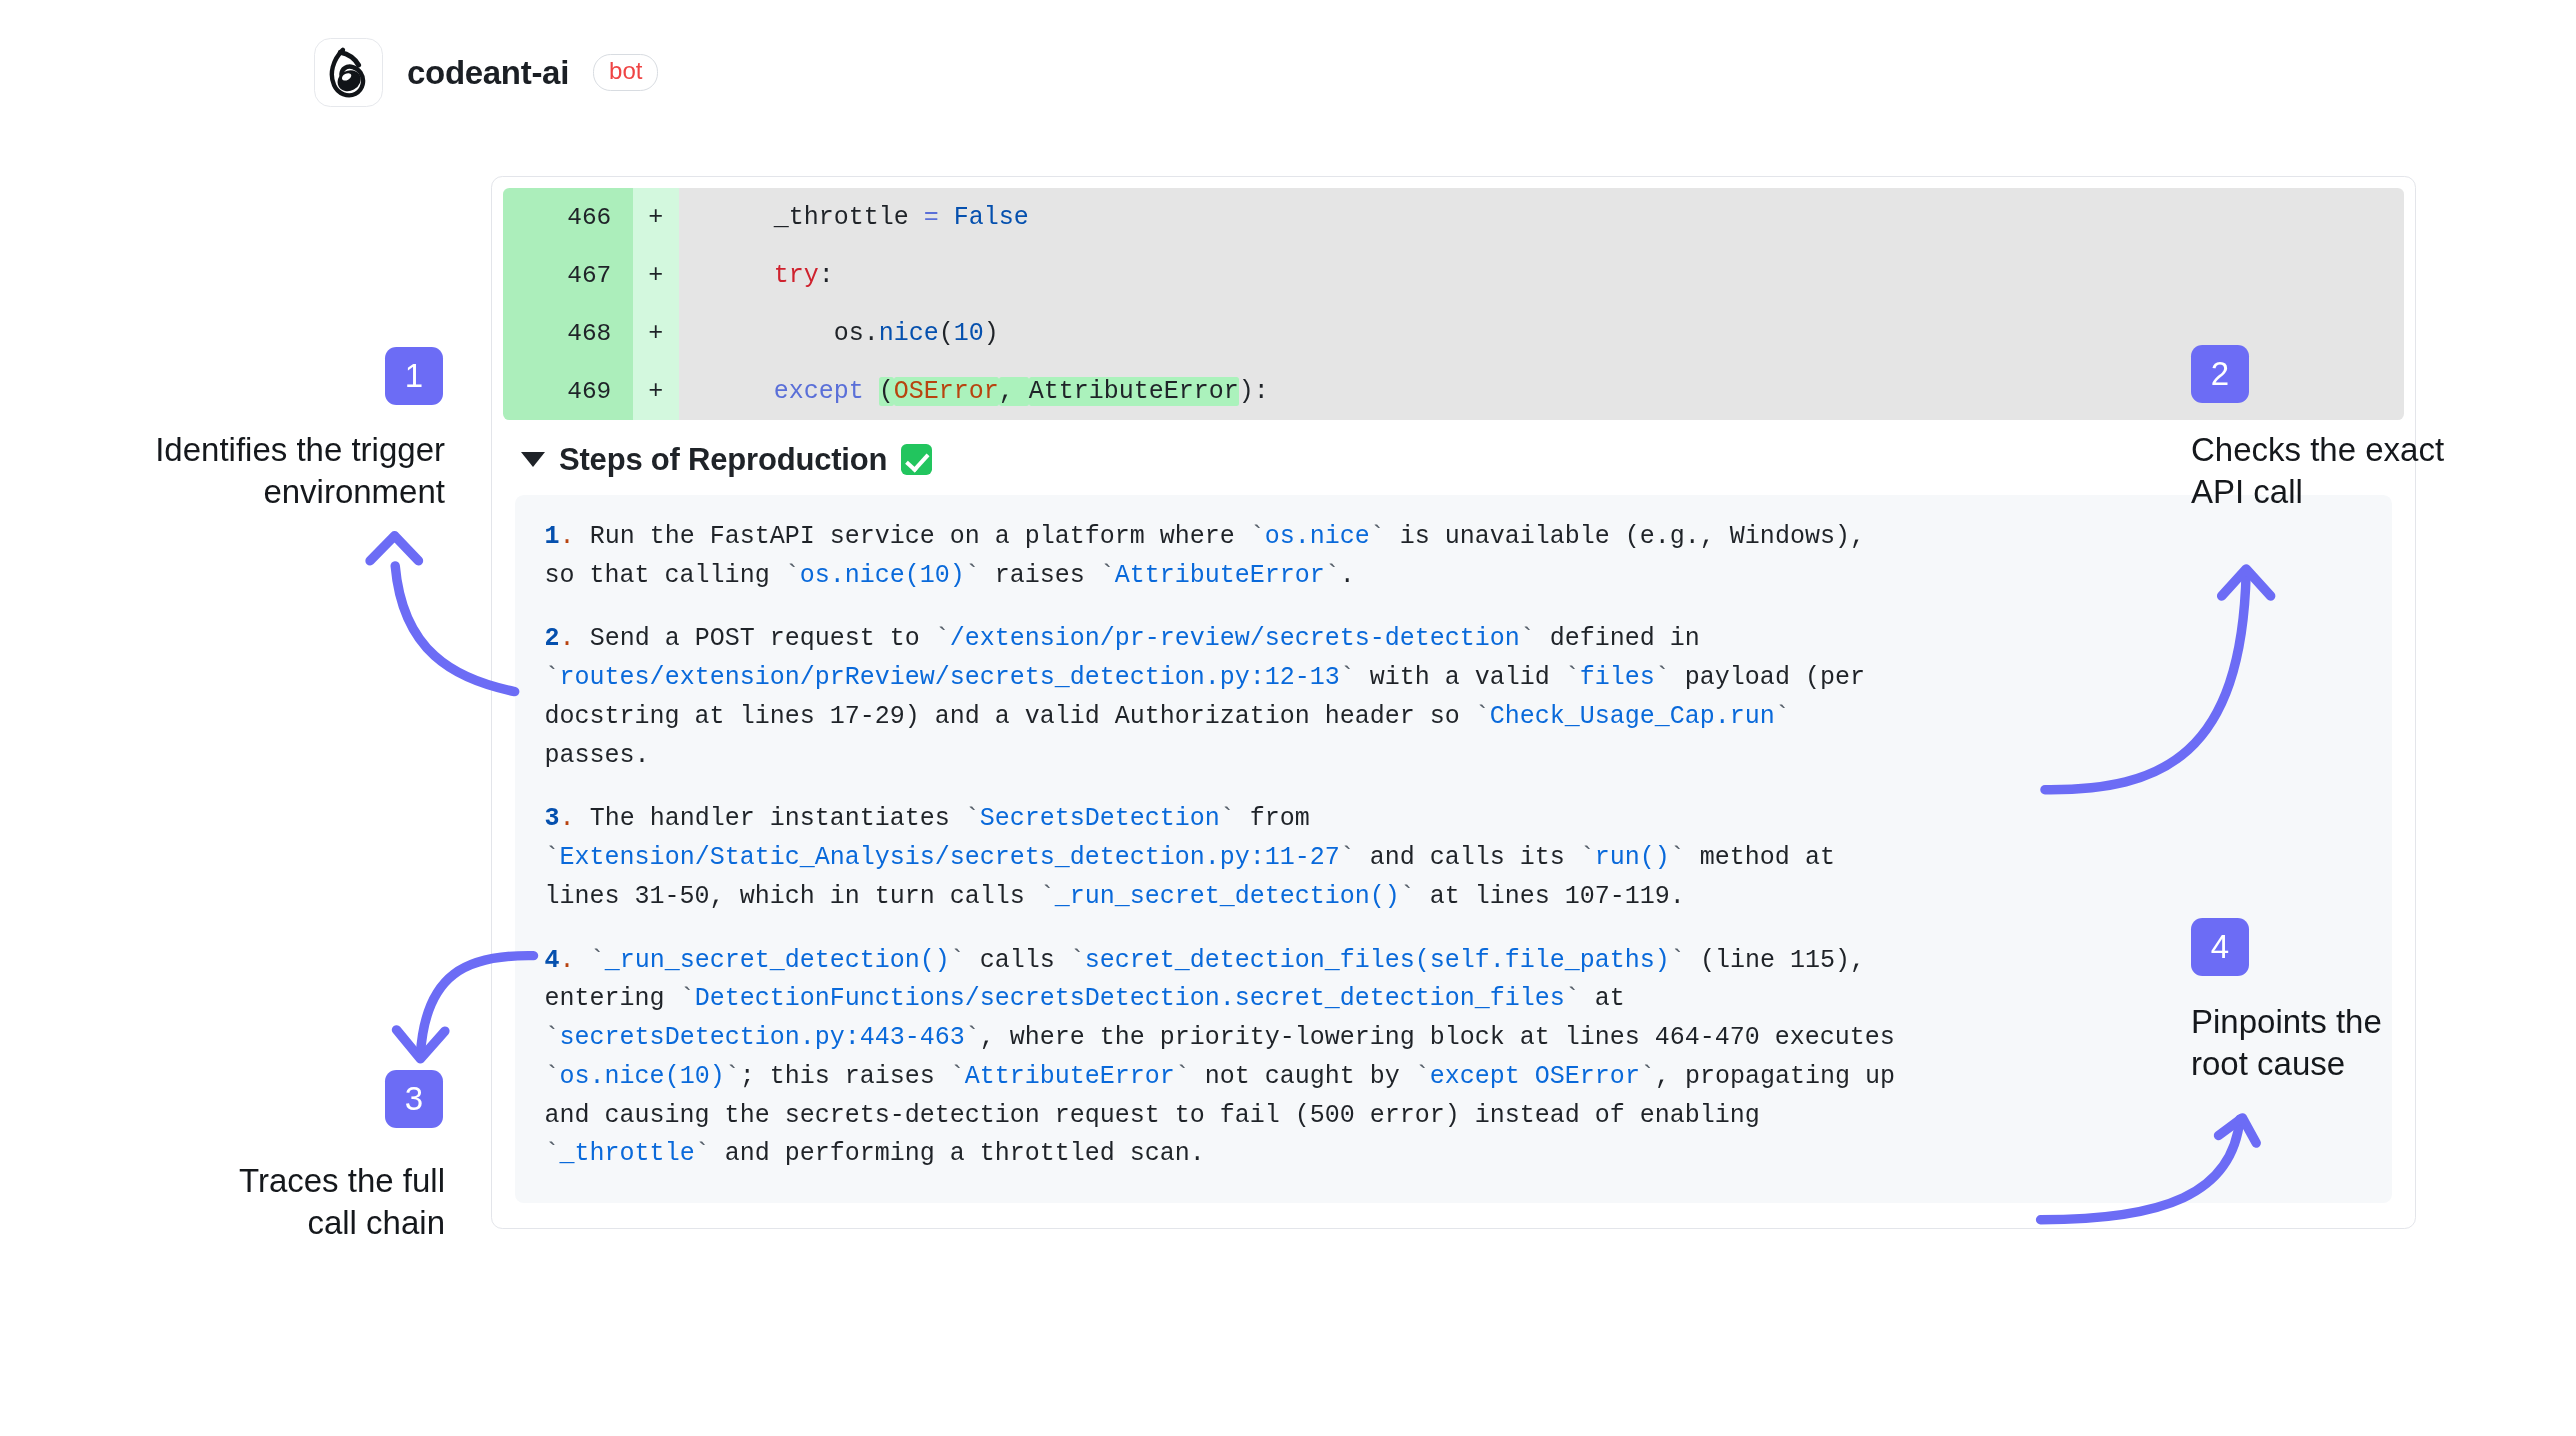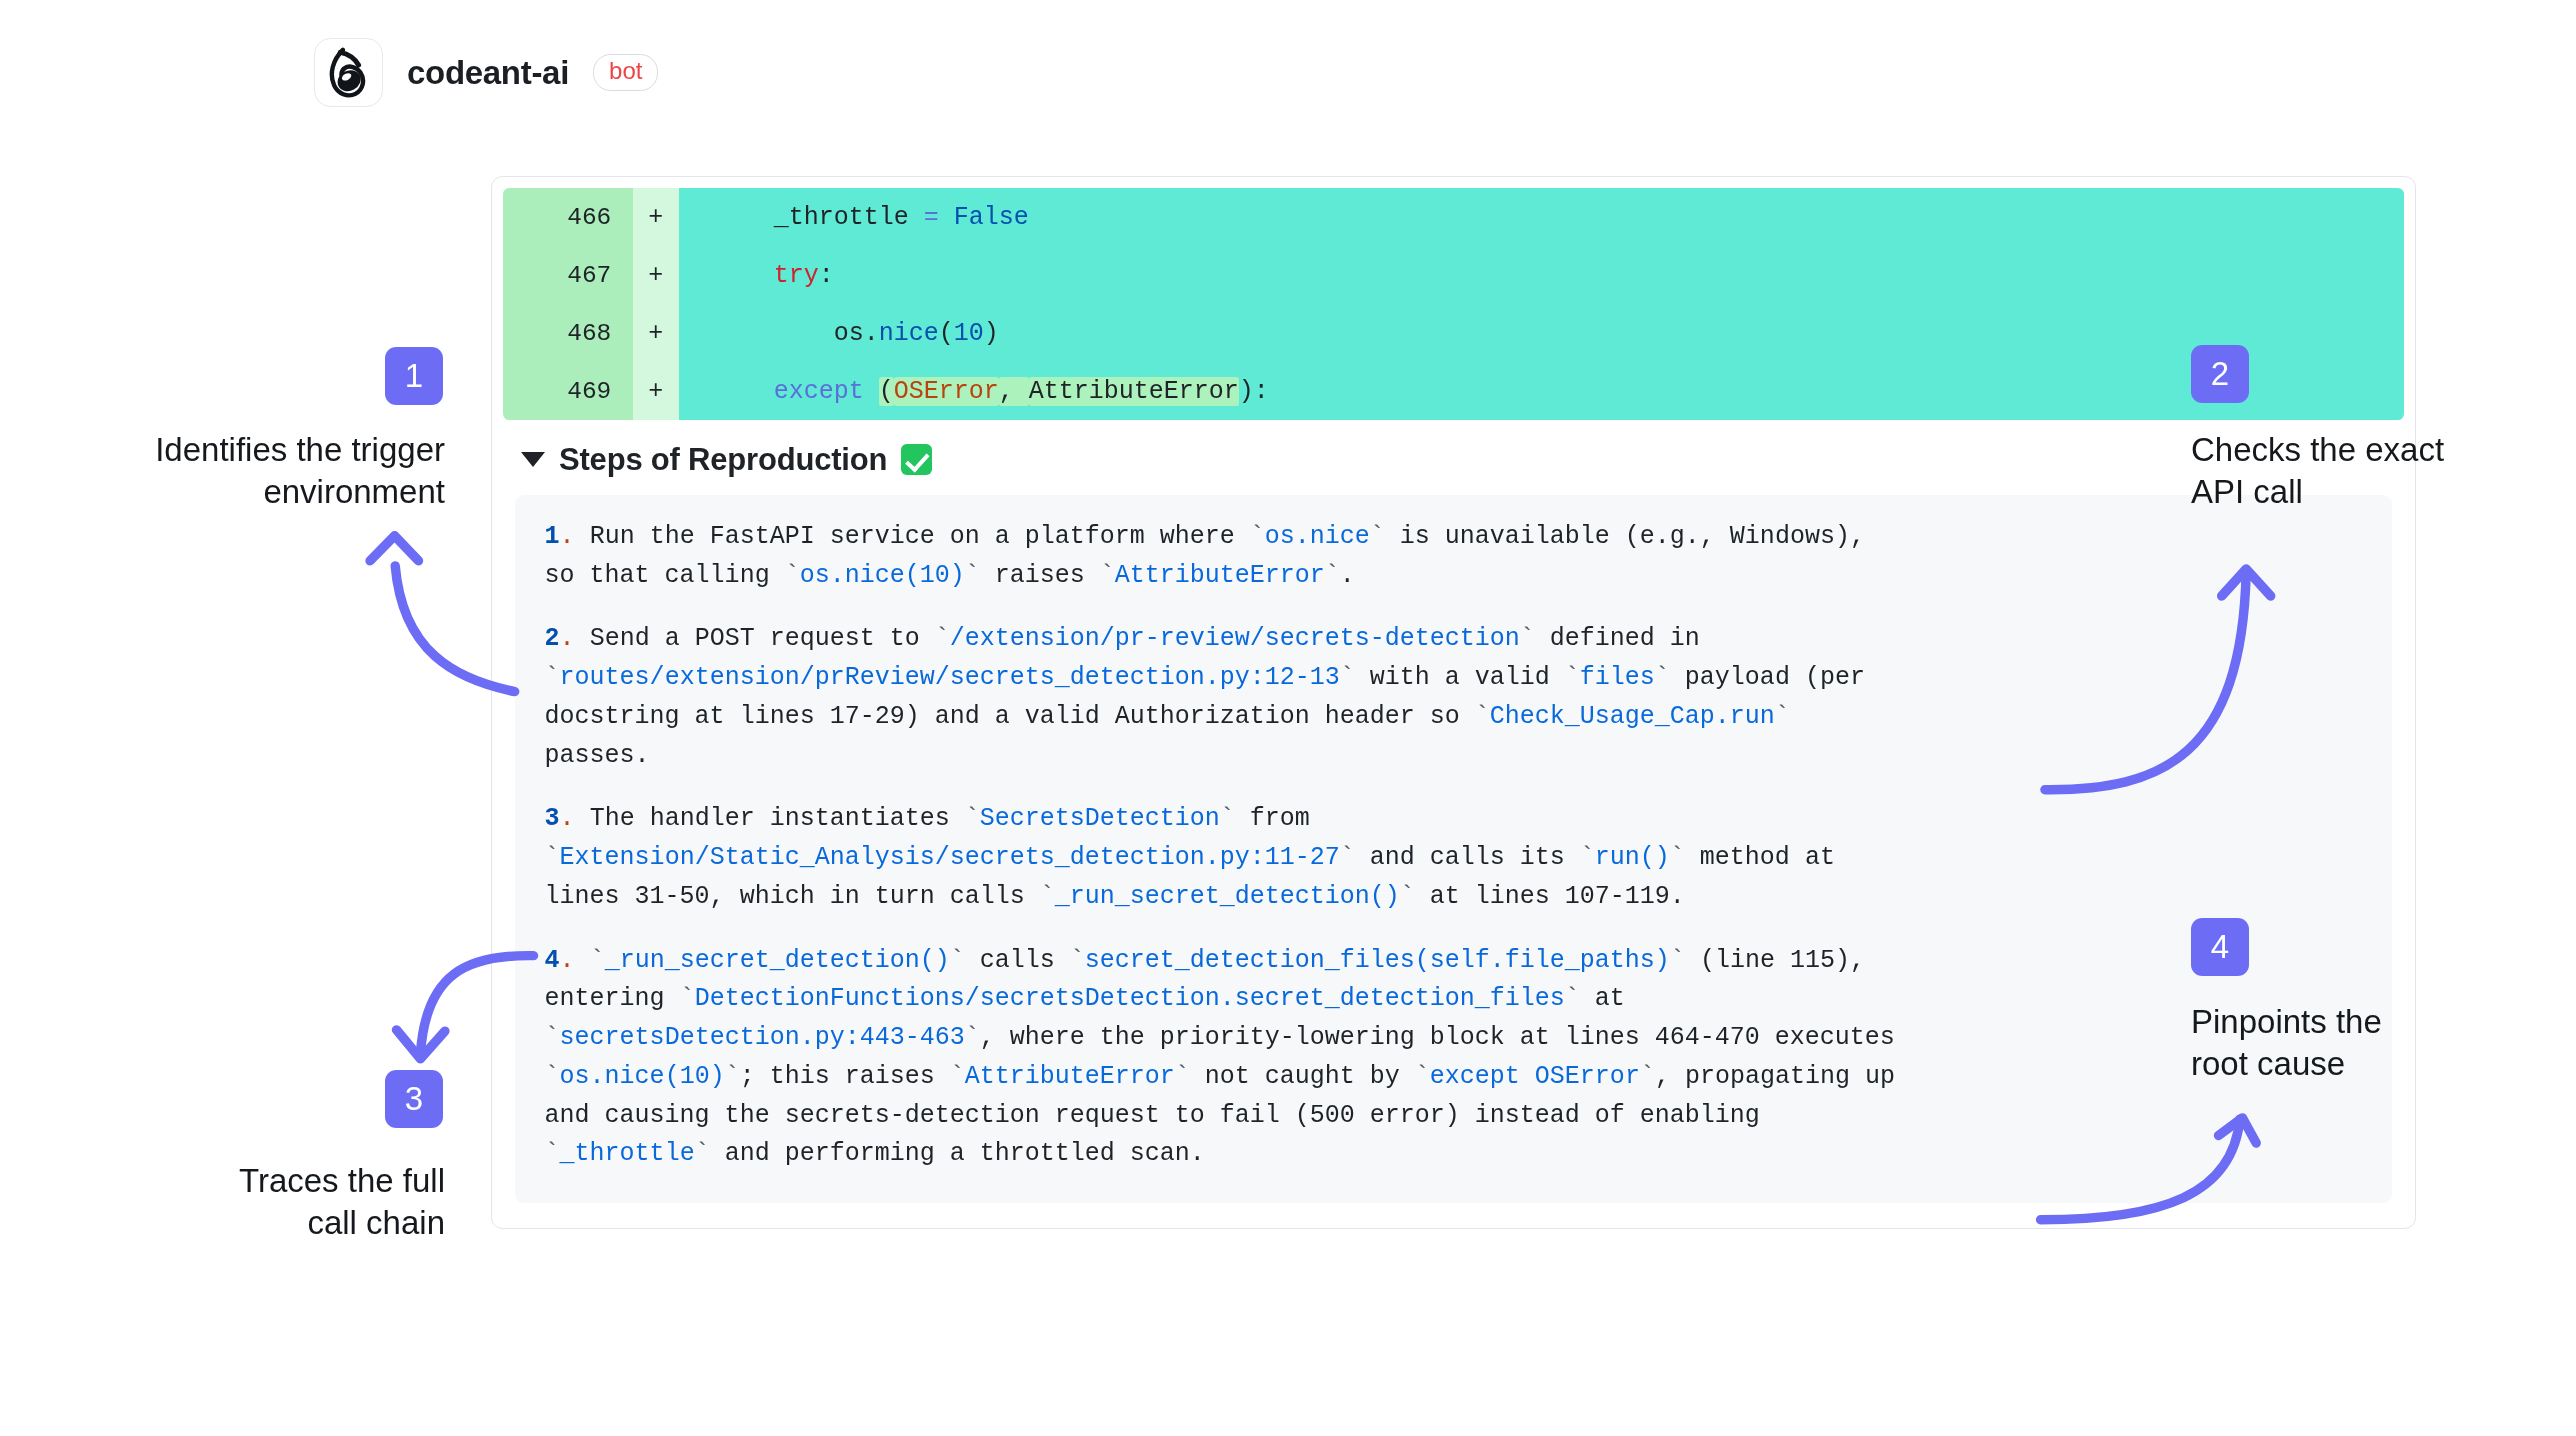--- a/index.html
+++ b/index.html
@@ -87,21 +87,21 @@
     user-select: none;
   }
   .marker {
     width: 44px;
     background: #d3f8de;
     color: #1f2328;
     text-align: center;
     vertical-align: middle;
   }
   .code {
-    background: #5eead4;
+    background: #e5e5e5;
     color: #1f2328;
     white-space: pre;
     padding-left: 35px;
     vertical-align: middle;
   }
   .tok-kw   { color: #cf222e; }
   .tok-kw2  { color: #5a6fd8; }
   .tok-const{ color: #0550ae; }
   .tok-fn   { color: #0550ae; }
   .tok-num  { color: #0550ae; }

